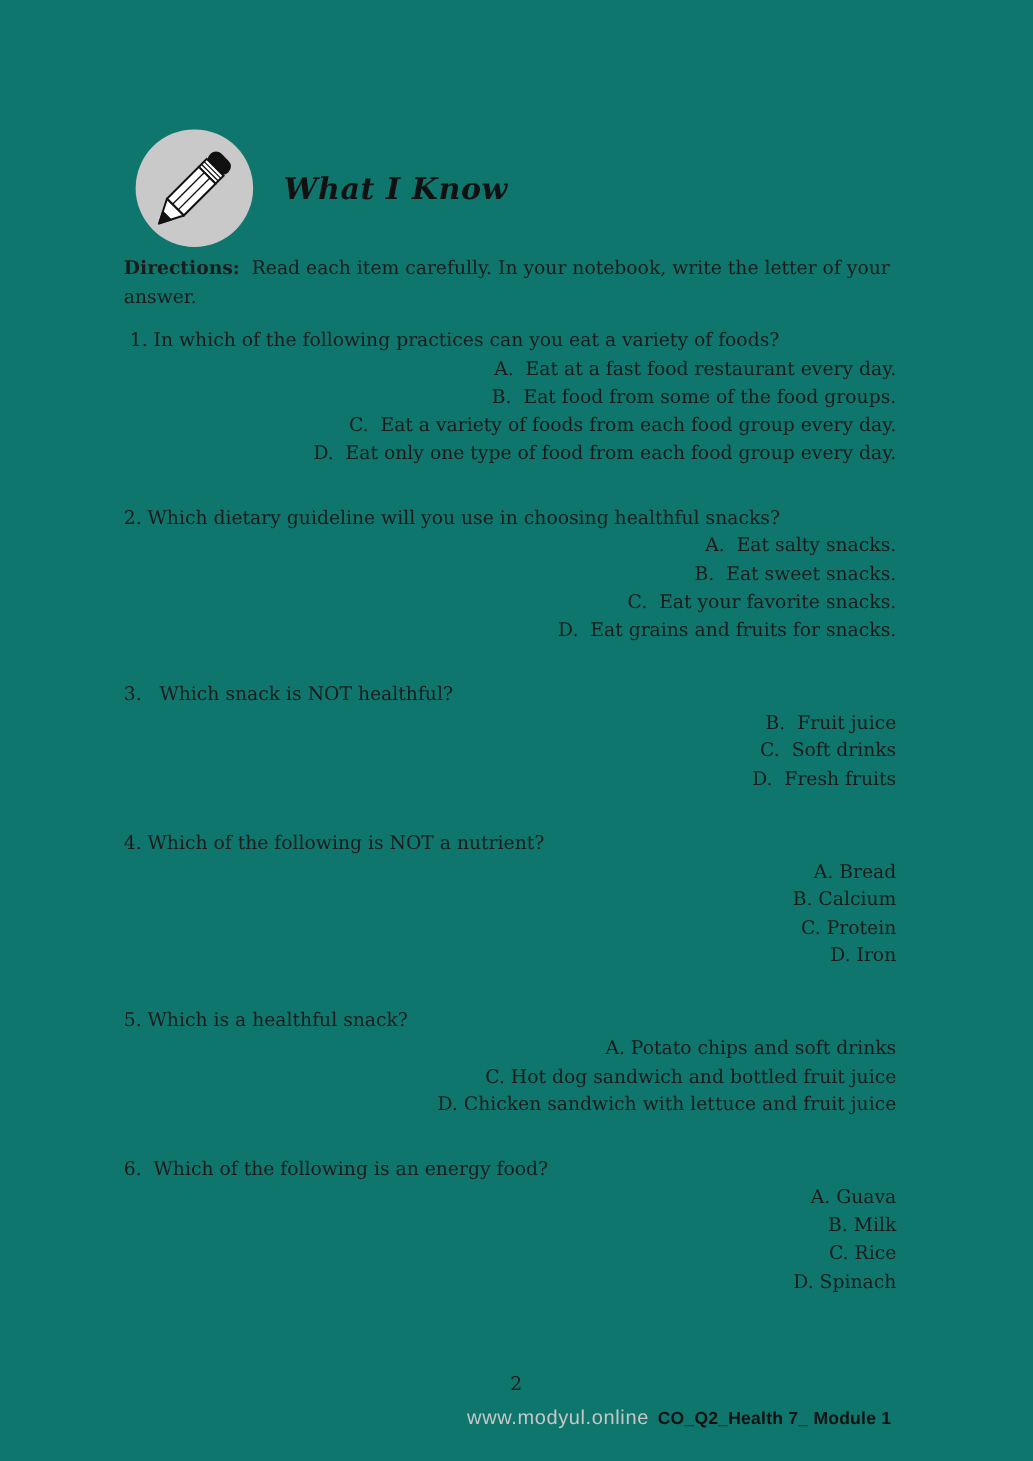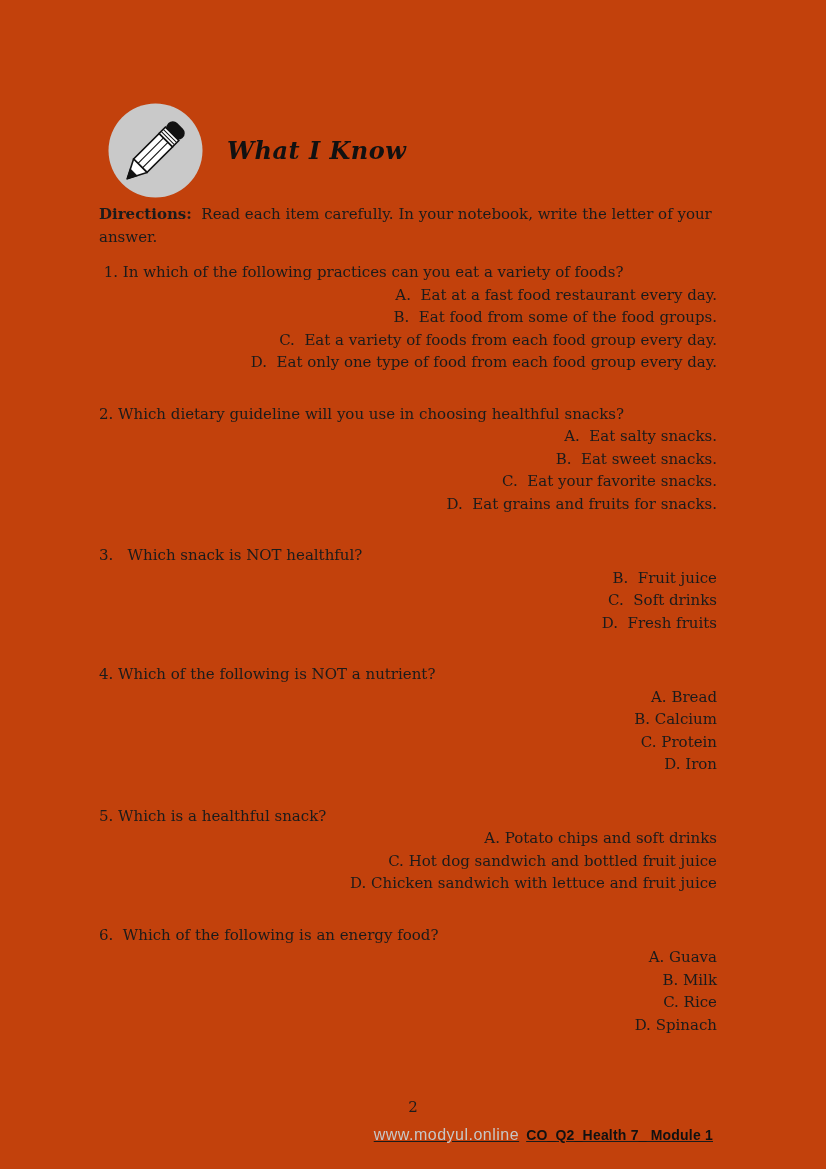--- a/index.html
+++ b/index.html
@@ -4,21 +4,21 @@
 <style>
   html, body {
     margin: 0;
     padding: 0;
     background: #ffffff;
   }
   .page {
     position: relative;
     width: 826px;
     height: 1169px;
-    background: #c2410c;
+    background: #0f766e;
     font-family: "DejaVu Serif", serif;
     color: #1b1b1b;
     overflow: hidden;
   }
   .content {
     position: absolute;
     left: 99px;
     top: 103px;
     width: 618px;
   }
@@ -71,21 +71,20 @@
     color: #1b1b1b;
   }
   .footer-line {
     position: absolute;
     top: 1126px;
     right: 113px;
     display: flex;
     align-items: baseline;
     gap: 7px;
     white-space: nowrap;
-    text-decoration: underline;
   }
   .watermark {
     font-family: "Liberation Sans", sans-serif;
     font-size: 16px;
     font-weight: normal;
     color: #c7c7c7;
     letter-spacing: 0.5px;
   }
   .module-code {
     font-family: "Liberation Sans", sans-serif;

